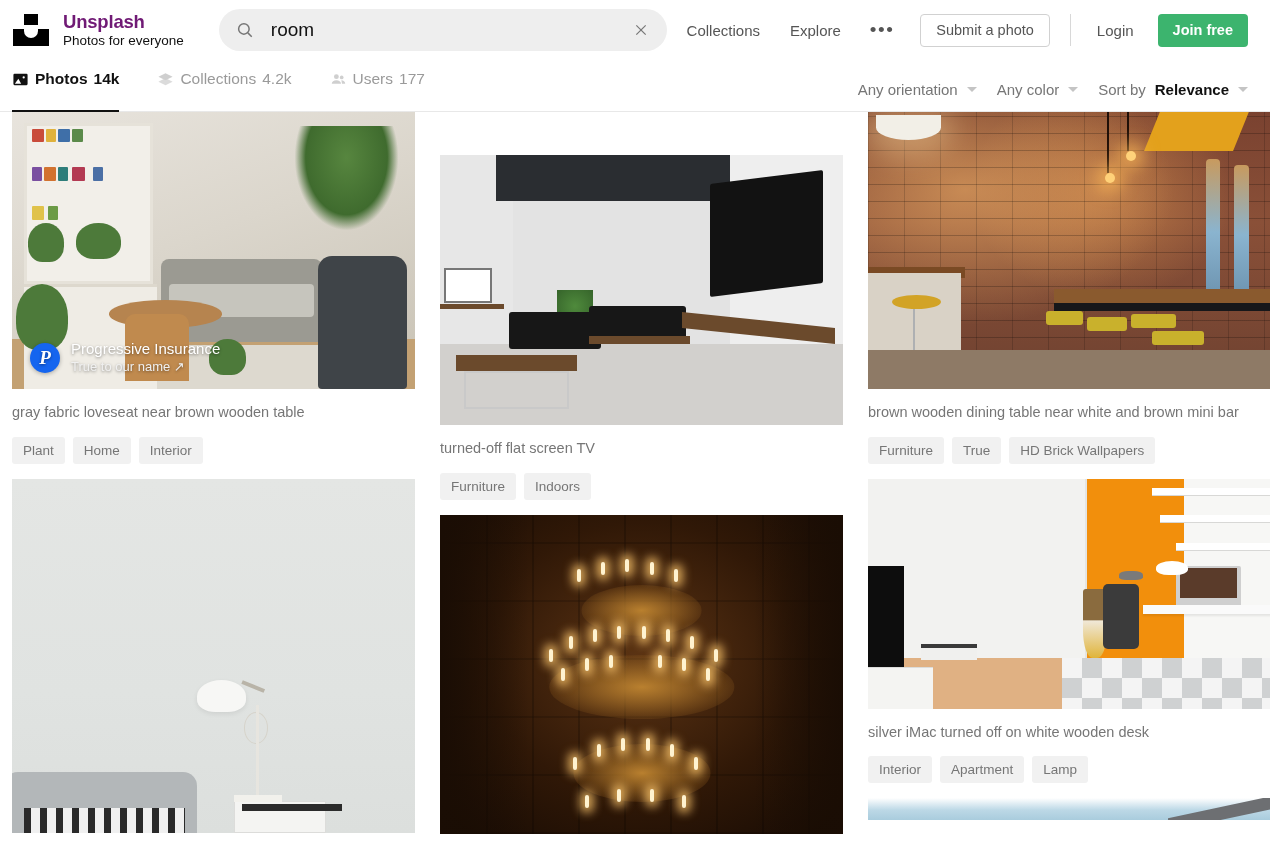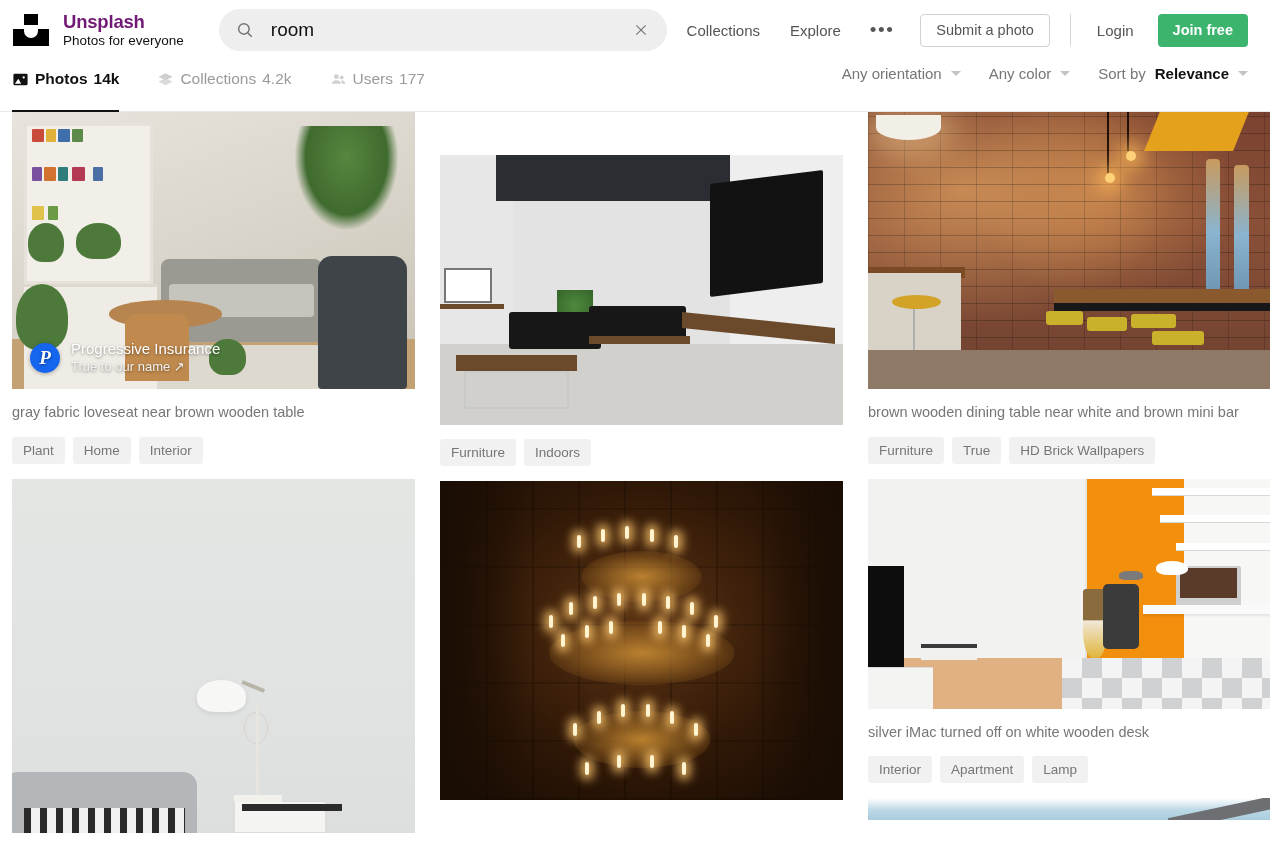--- a/index.html
+++ b/index.html
@@ -121,21 +121,21 @@
   }
   .tab .t-icon { width: 17px; height: 17px; display: flex; align-items: center; }
   .tab .t-count { color: #9a9a9a; }
   .tab.active { color: #111; font-weight: bold; }
   .tab.active .t-count { color: #111; font-weight: bold; }
   .tab.active::after {
     content: ""; position: absolute;
     left: 0; right: 0; bottom: -1px;
     height: 2px; background: #111;
   }
-  .filters { margin-left: auto; display: flex; align-items: center; gap: 28px; padding-bottom: 29px; }
+  .filters { margin-left: auto; display: flex; align-items: center; gap: 20px; padding-bottom: 13px; }
   .filter {
     display: flex; align-items: center; gap: 9px;
     font-size: 15px; color: #767676; cursor: pointer;
   }
   .filter .sel { color: #111; font-weight: bold; }
   .caret {
     width: 0; height: 0;
     border-left: 5px solid transparent;
     border-right: 5px solid transparent;
     border-top: 5px solid #c4c4c4;
@@ -481,20 +481,21 @@
           <div class="wood" style="left:0%;top:55%;width:16%;height:2%"></div>
           <div class="pot"></div>
           <div class="bench" style="left:17%;top:58%;width:23%;height:14%;border-radius:3px"></div>
           <div class="bench" style="left:37%;top:56%;width:24%;height:12%;border-radius:3px"></div>
           <div class="wood" style="left:37%;top:67%;width:25%;height:3%"></div>
           <div class="wood" style="left:60%;top:61%;width:38%;height:6%;transform:skewY(6deg)"></div>
           <div class="wood" style="left:4%;top:74%;width:30%;height:6%"></div>
           <div class="bench" style="left:6%;top:80%;width:26%;height:14%;background:none;border:2px solid #c9c9c9"></div>
         </div>
       </div>
+      <div class="caption">turned-off flat screen TV</div>
       <div class="tags">
         <span class="tag">Furniture</span>
         <span class="tag">Indoors</span>
       </div>
     </div>
 
     <div class="card">
       <div class="photo" style="height:319px">
         <div class="scene s5">
           <div class="coffer"></div>

